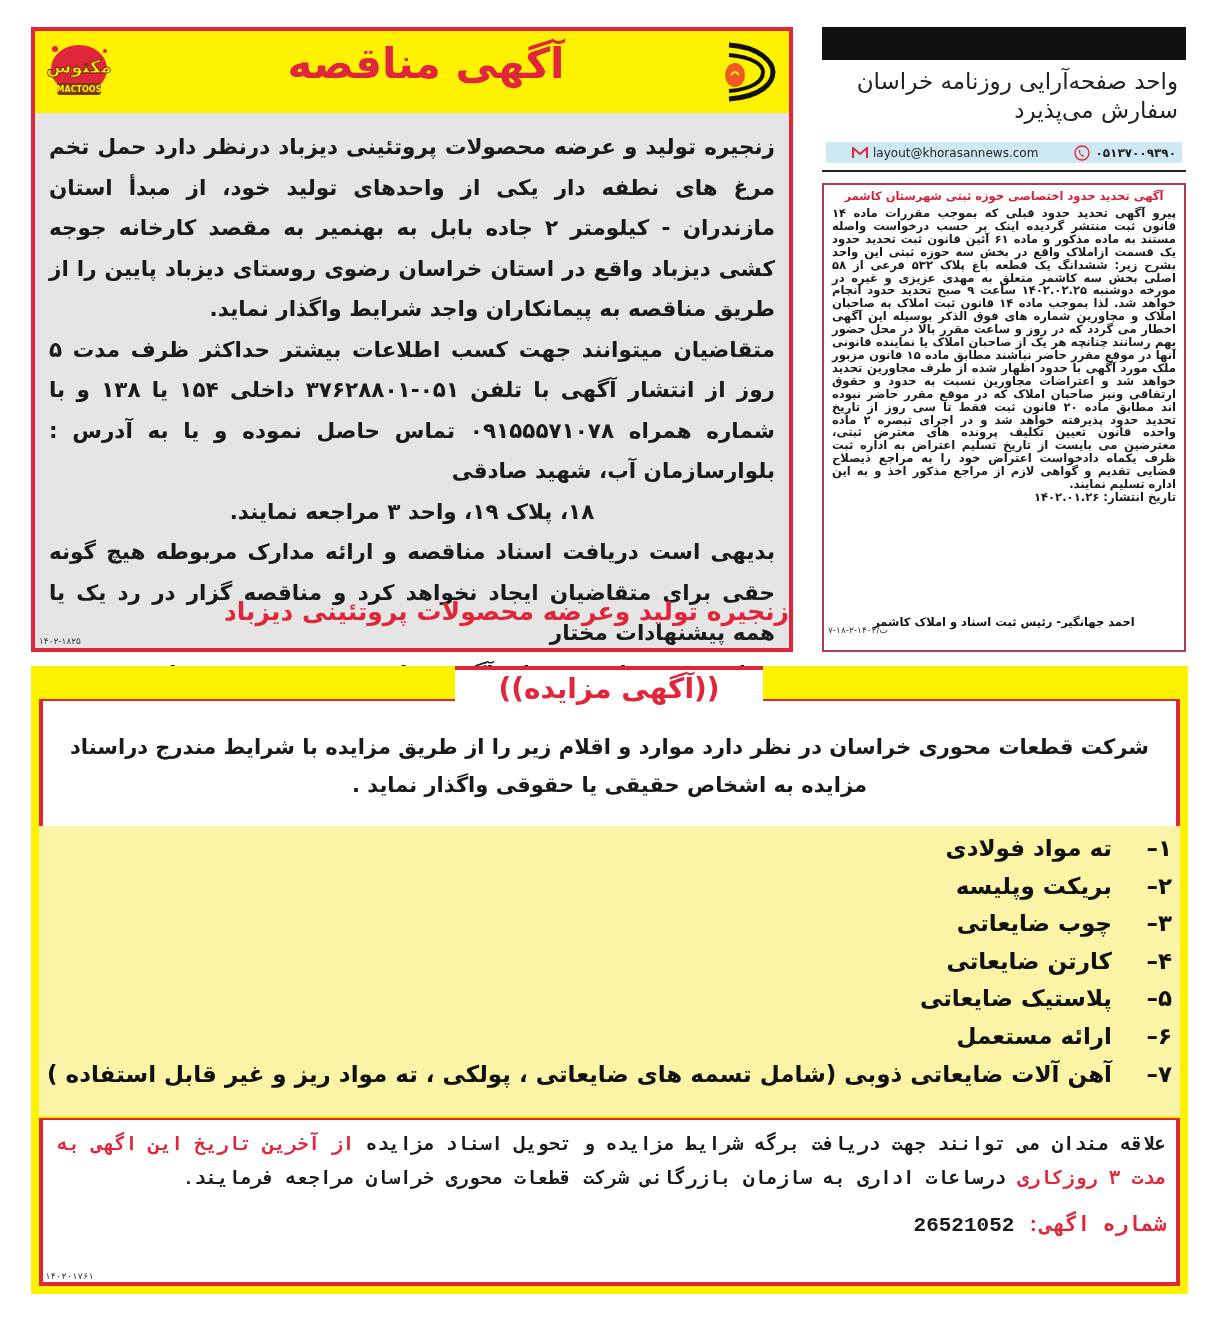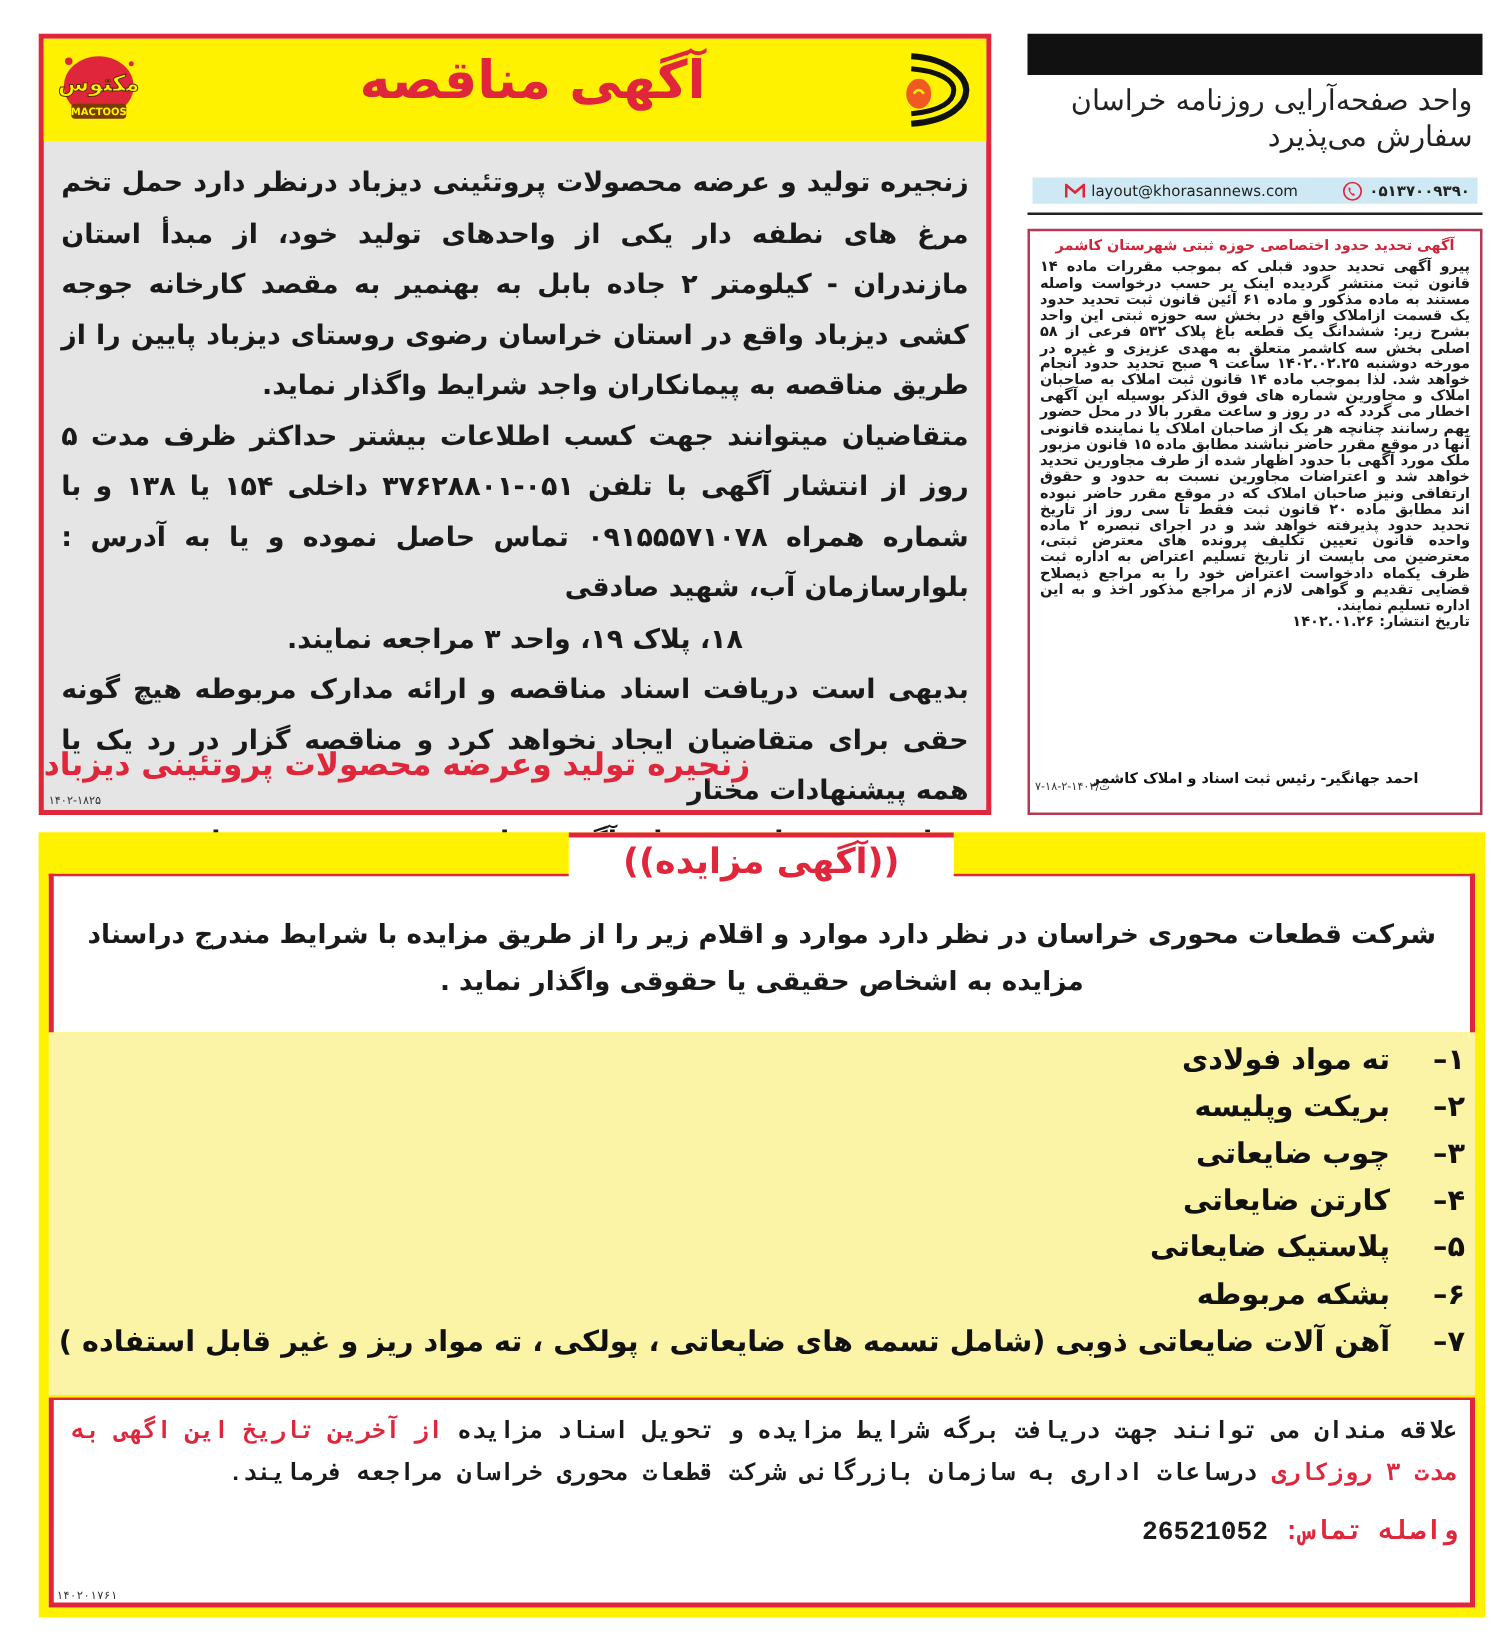--- a/index.html
+++ b/index.html
@@ -7,21 +7,21 @@
   body { position: relative; font-family: "DejaVu Sans", sans-serif; color: #111; }
 
   
   #tender { position: absolute; left: 31px; top: 27px; width: 762px; height: 625px; border: 4px solid #e0263a; background: #e5e5e5; }
   #tender .banner { position: absolute; left: 0; top: 0; right: 0; height: 82px; background: #fff200; }
   #tender .title { position: absolute; left: 0; right: 0; top: 8px; text-align: center; font-family: "DejaVu Sans", sans-serif; font-weight: bold; font-size: 42px; color: #e0263a; direction: rtl; margin-left: 28px; }
   #tender .logo-left { position: absolute; left: 12px; top: 8px; width: 64px; height: 64px; }
   #tender .logo-right { position: absolute; right: 12px; top: 10px; width: 56px; height: 62px; }
   #tender .body { position: absolute; left: 14px; right: 14px; top: 96px; direction: rtl; text-align: justify; text-align-last: right; font-weight: bold; font-size: 21.5px; line-height: 40.5px; color: #1a1a1a; }
   #tender .body p.center { text-align: center; text-align-last: center; }
-  #tender .signature { position: absolute; left: 0; right: 0; top: 566px; text-align: left; direction: rtl; font-weight: bold; font-size: 25px; color: #e0263a; }
+  #tender .signature { position: absolute; left: 0; right: 0; top: 566px; text-align: right; direction: rtl; font-weight: bold; font-size: 25px; color: #e0263a; }
   #tender .code { position: absolute; left: 4px; bottom: 2px; font-size: 9px; color: #333; }
 
   
   #promo { position: absolute; left: 822px; top: 27px; width: 364px; height: 143px; }
   #promo .blackbar { position: absolute; left: 0; top: 0; width: 364px; height: 33px; background: #111; }
   #promo .headline { position: absolute; right: 8px; top: 40px; direction: rtl; text-align: right; font-size: 23px; line-height: 29px; color: #222; font-family: "DejaVu Sans", sans-serif; }
   #promo .contact { position: absolute; left: 4px; right: 4px; top: 115px; height: 21px; background: #cfe9f4; display: flex; align-items: center; justify-content: space-between; padding: 0 6px; font-size: 12px; color: #222; }
   #promo .contact .email { display: flex; align-items: center; gap: 5px; margin-left: 20px; }
   #promo .contact .phone { display: flex; align-items: center; gap: 5px; direction: ltr; letter-spacing: 2px; font-weight: bold; }
   #promo .rule { position: absolute; left: 0; right: 0; top: 143px; height: 2px; background: #222; }
@@ -125,27 +125,27 @@
   <div class="tab">((آگهی مزایده))</div>
   <div class="intro">شرکت قطعات محوری خراسان در نظر دارد موارد و اقلام زیر را از طریق مزایده با شرایط مندرج دراسناد مزایده به اشخاص حقیقی یا حقوقی واگذار نماید .</div>
 
   <div class="items">
     <ul>
       <li><span class="num">۱–</span><span>ته مواد فولادی</span></li>
       <li><span class="num">۲–</span><span>بریکت وپلیسه</span></li>
       <li><span class="num">۳–</span><span>چوب ضایعاتی</span></li>
       <li><span class="num">۴–</span><span>کارتن ضایعاتی</span></li>
       <li><span class="num">۵–</span><span>پلاستیک ضایعاتی</span></li>
-      <li><span class="num">۶–</span><span>بشکه مربوطه</span></li>
+      <li><span class="num">۶–</span><span>ارائه مستعمل</span></li>
       <li><span class="num">۷–</span><span>آهن آلات ضایعاتی ذوبی (شامل تسمه های ضایعاتی ، پولکی ، ته مواد ریز و غیر قابل استفاده )</span></li>
     </ul>
   </div>
 
   <div class="frame-bottom">
     <div class="info info1">
       <span>علاقه مندان می توانند جهت دریافت برگه شرایط مزایده و تحویل اسناد مزایده </span><span class="red">از آخرین تاریخ این اگهی به مدت ۳ روزکاری</span><span> درساعات اداری به سازمان بازرگانی شرکت قطعات محوری خراسان مراجعه فرمایند.</span>
     </div>
     <div class="info info2">
-      <div><span class="lbl">واصله تماس:</span><span class="phone">  26521052</span></div>
+      <div><span class="lbl">شماره اگهی:</span><span class="phone">  26521052</span></div>
     </div>
     <div class="acode">۱۴۰۲۰۱۷۶۱</div>
   </div>
 </div>
 
 </body></html>

